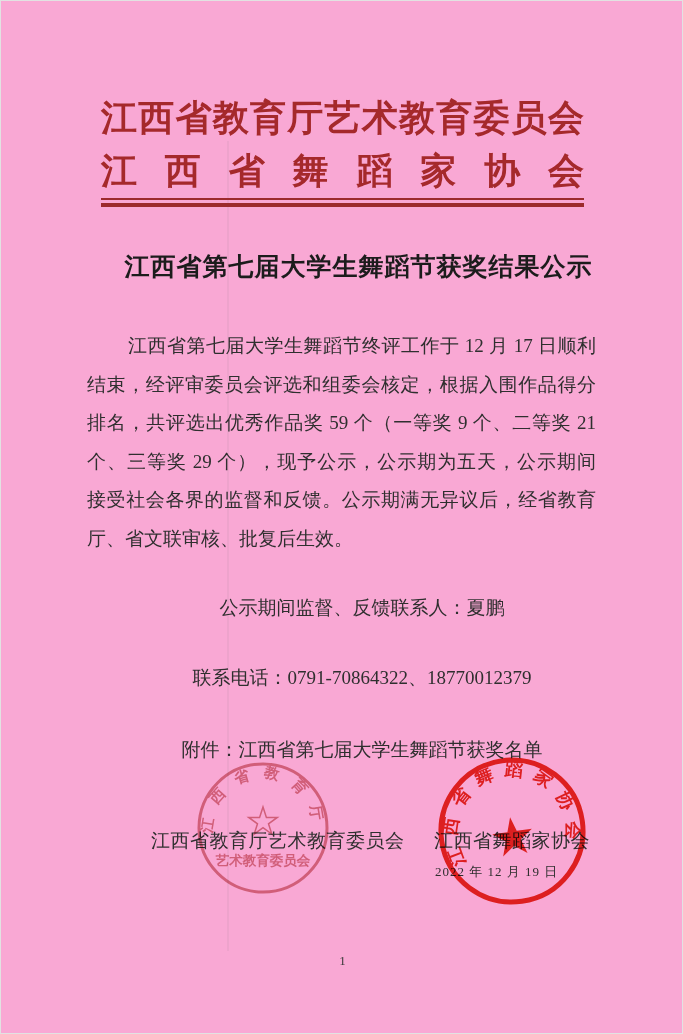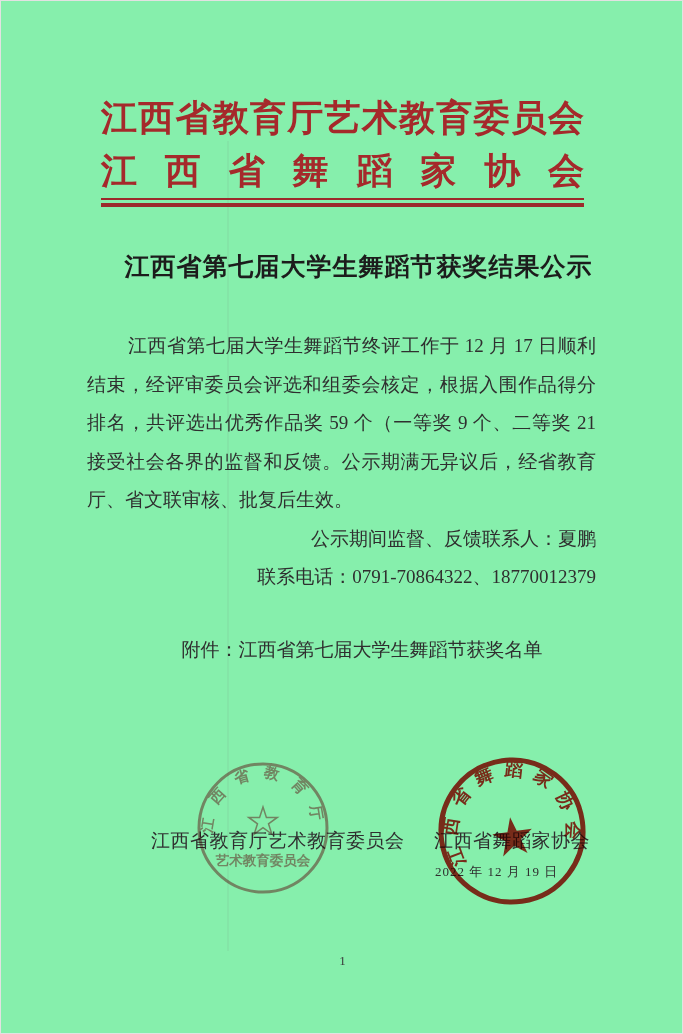--- a/index.html
+++ b/index.html
@@ -2,21 +2,21 @@
 <html><head>
 <meta charset="utf-8">
 <style>
   * { margin: 0; padding: 0; box-sizing: border-box; }
   html, body { background: #f5f5f5; }
   .page {
     position: relative;
     width: 683px;
     height: 1034px;
     margin: 0 auto;
-    background: #86efac;
+    background: #f9a8d4;
     border: 1px solid #e2e2e2;
     overflow: hidden;
     font-family: "Liberation Serif", "DejaVu Serif", serif;
   }
   .fold-line {
     position: absolute;
     left: 226px; top: 140px;
     width: 2px; height: 810px;
     background: rgba(120,120,120,0.08);
   }
@@ -51,21 +51,21 @@
     font-size: 19px;
     line-height: 38.5px;
     color: #2f2f2f;
   }
   .para-line {
     text-align: justify;
     text-align-last: justify;
   }
   .para-line.first { padding-left: 41px; }
   .para-line.last { text-align: right; text-align-last: left; }
-  .contact-line { padding-left: 41px; text-align: right; }
+  .contact-line { padding-left: 41px; text-align: center; margin-top: 31px; }
   .spacer { height: 34px; }
   .attachment-line { padding-left: 41px; text-align: center; }
   .signature {
     position: absolute;
     font-size: 19px;
     color: #2f2f2f;
     letter-spacing: 0.5px;
     white-space: nowrap;
   }
   .signature-left  { left: 150px; top: 827px; }
@@ -99,20 +99,21 @@
 
   <div class="rule rule-thin"></div>
   <div class="rule rule-thick"></div>
 
   <div class="doc-title">江西省第七届大学生舞蹈节获奖结果公示</div>
 
   <div class="body-block">
     <div class="para-line first">江西省第七届大学生舞蹈节终评工作于 12 月 17 日顺利</div>
     <div class="para-line">结束，经评审委员会评选和组委会核定，根据入围作品得分</div>
     <div class="para-line">排名，共评选出优秀作品奖 59 个（一等奖 9 个、二等奖 21</div>
+    <div class="para-line">个、三等奖 29 个），现予公示，公示期为五天，公示期间</div>
     <div class="para-line">接受社会各界的监督和反馈。公示期满无异议后，经省教育</div>
     <div class="para-line last">厅、省文联审核、批复后生效。</div>
     <div class="contact-line">公示期间监督、反馈联系人：夏鹏</div>
     <div class="contact-line">联系电话：0791-70864322、18770012379</div>
     <div class="spacer"></div>
     <div class="attachment-line">附件：江西省第七届大学生舞蹈节获奖名单</div>
   </div>
 
   <div class="signature signature-left">江西省教育厅艺术教育委员会</div>
   <div class="signature signature-right">江西省舞蹈家协会</div>

